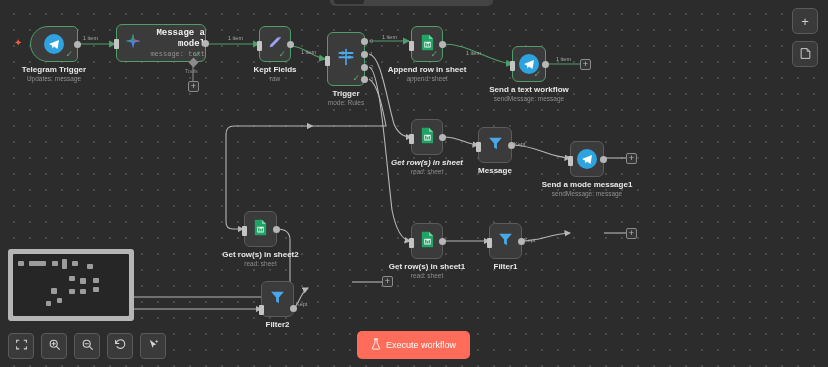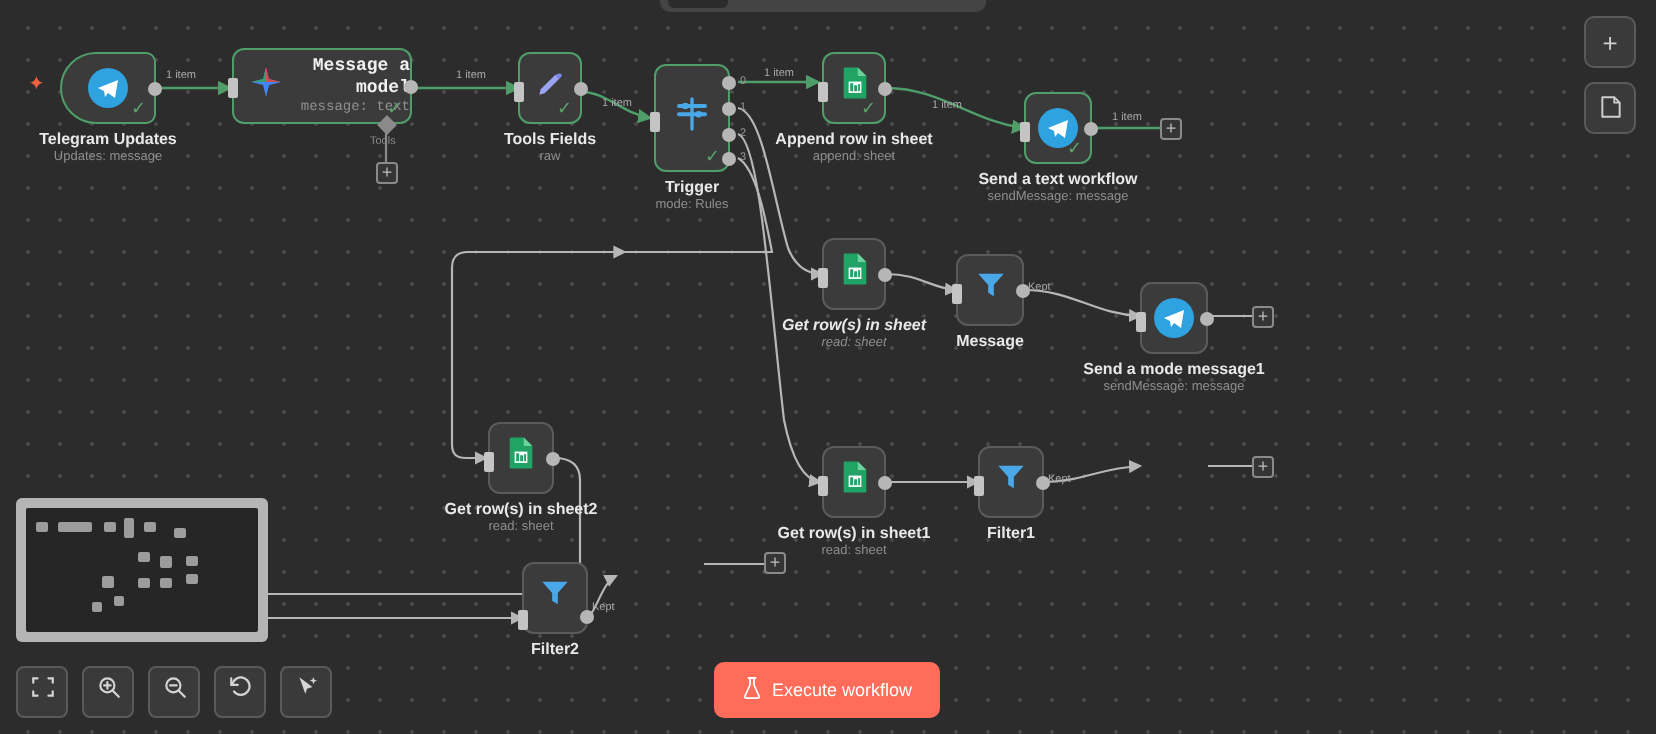--- a/index.html
+++ b/index.html
@@ -226,21 +226,21 @@
 
   <div class="node trigger ok" style="left:30px; top:26px; width:48px; height:36px;">
     <div class="icon-circle small">
       <svg width="12" height="12" viewBox="0 0 24 24">
           <path d="M2 12l20-8-3 18-7-5-3 4-1-6z" fill="#ffffff"></path>
         </svg>
     </div>
     <span class="tick">✓</span>
     <div class="port" style="right:-4px; top:14px;"></div>
     <div class="caption">
-      <span class="title">Telegram Updates</span>
+      <span class="title">Telegram Trigger</span>
       <span class="sub">Updates: message</span>
     </div>
   </div>
   <div class="edge-label" style="left:83px; top:35px;">1 item</div>
 
   <div class="node wide ok" style="left:116px; top:24px; width:90px; height:38px;">
     <span>
       <svg width="16" height="16" viewBox="0 0 24 24">
         <path d="M12 1 L14.2 9.8 L23 12 L14.2 14.2 L12 23 L9.8 14.2 L1 12 L9.8 9.8 Z" fill="#4285f4"></path>
         <path d="M12 1 L14.2 9.8 L23 12 L12 12 Z" fill="#ea4335" opacity="0.85"></path>
@@ -265,21 +265,21 @@
     <span>
       <svg width="16" height="16" viewBox="0 0 24 24">
         <path d="M4 20l1-4L16 5l3 3L8 19z" fill="#9aa4f2"></path>
         <path d="M16 5l3 3 1.5-1.5a1.5 1.5 0 00-2.1-2.1z" fill="#7f8ae8"></path>
       </svg>
     </span>
     <span class="tick">✓</span>
     <div class="port in" style="left:-3px; top:14px;"></div>
     <div class="port" style="right:-4px; top:14px;"></div>
     <div class="caption">
-      <span class="title">Tools Fields</span>
+      <span class="title">Kept Fields</span>
       <span class="sub">raw</span>
     </div>
   </div>
   <div class="edge-label" style="left:301px; top:49px;">1 item</div>
 
   <div class="node ok" style="left:327px; top:32px; width:38px; height:54px;">
     <span>
       <svg width="20" height="20" viewBox="0 0 24 24">
         <rect x="3" y="6" width="18" height="2.4" rx="1.2" fill="#4aa8e8"></rect>
         <rect x="3" y="11" width="18" height="2.4" rx="1.2" fill="#4aa8e8"></rect>

